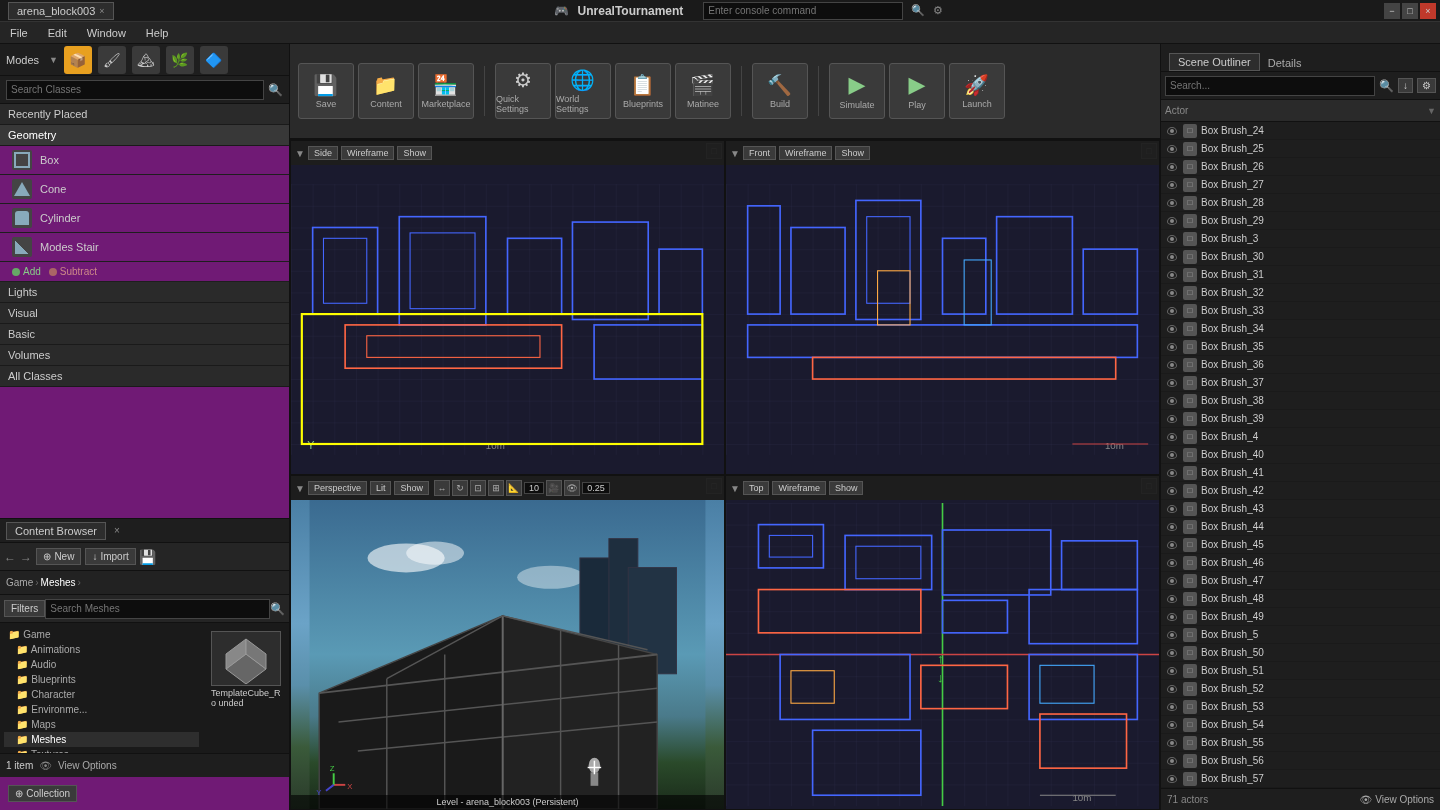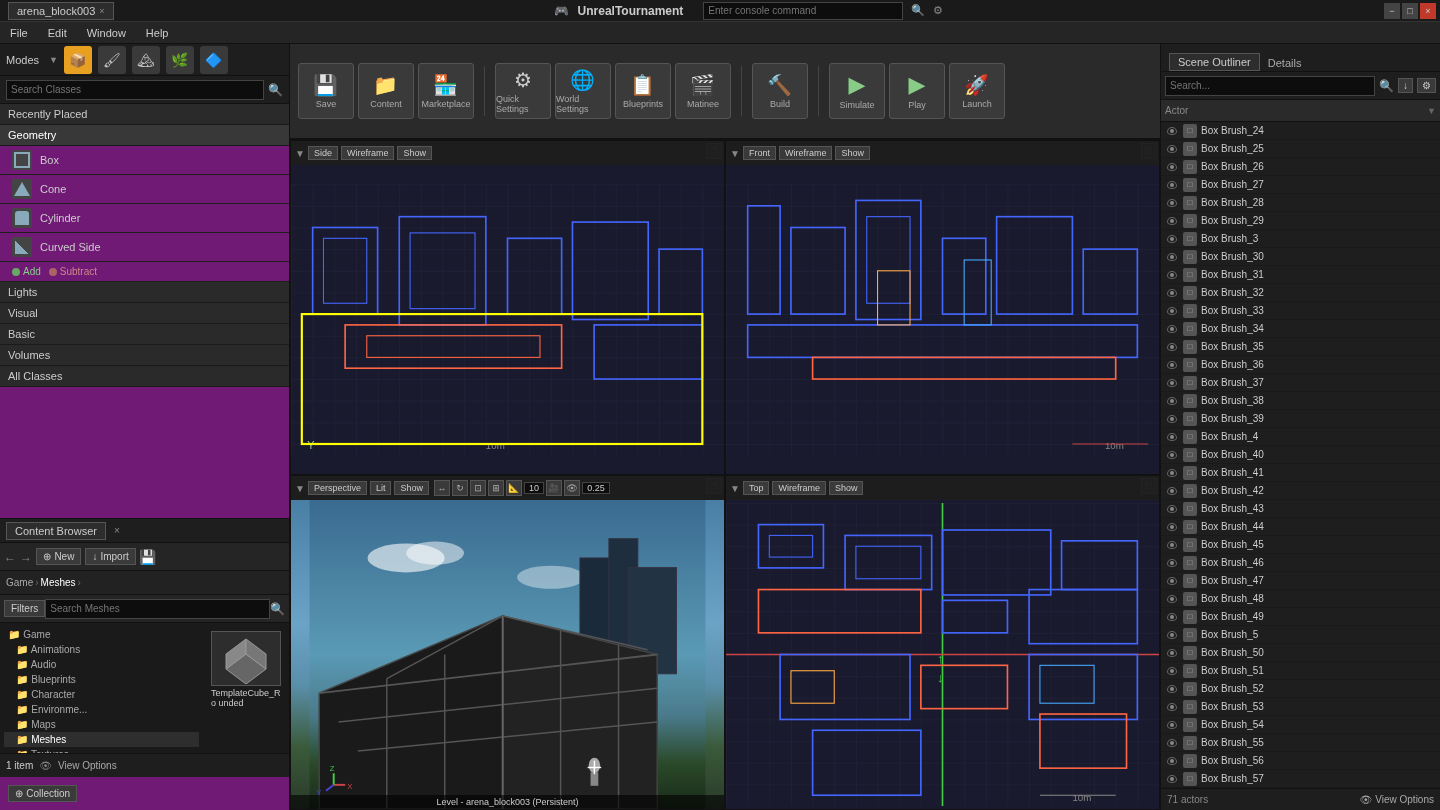--- a/index.html
+++ b/index.html
@@ -219,21 +219,21 @@
         <div class="place-item">
           <div class="place-item-icon">
               <div class="shape-cylinder"></div>
             </div>
           <span>Cylinder</span>
         </div>
         <div class="place-item">
           <div class="place-item-icon">
               <div class="shape-stair"></div>
             </div>
-          <span>Curved Side</span>
+          <span>Modes Stair</span>
         </div>
         <div class="add-subtract">
           <div class="add-btn">
             <div class="btn-dot green"></div>
             <span>Add</span>
           </div>
           <div class="sub-btn">
             <div class="btn-dot red"></div>
             <span>Subtract</span>
           </div>

